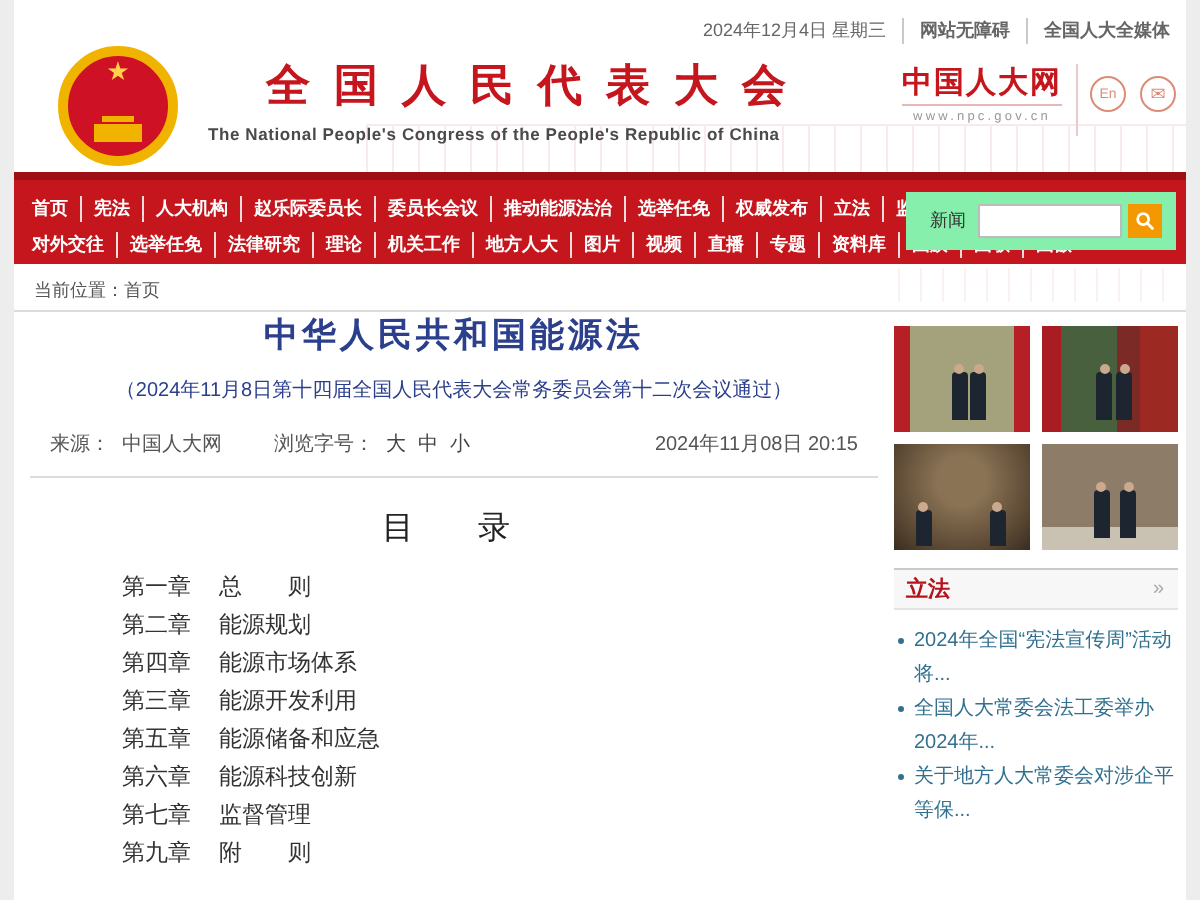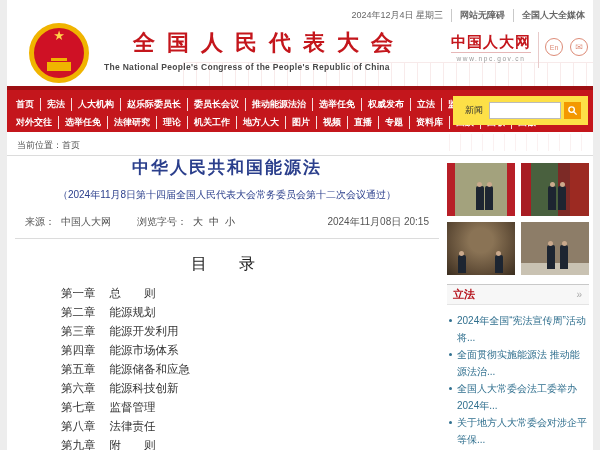--- a/index.html
+++ b/index.html
@@ -39,21 +39,21 @@
                justify-content:center; cursor:pointer; background:#fff; }
   .btn-en { right:30px; }
   .btn-mail { right:5px; font-size:9px; }
 
   
   .nav { background:#c4161c; border-top:4px solid #9d0f13; height:46px; position:relative;
          padding:5px 0 0 9px; }
   .nav-row { display:flex; align-items:center; height:18px; }
   .nav-row a { color:#fff; font-size:9px; font-weight:bold; text-decoration:none; white-space:nowrap; cursor:pointer; }
   .nav-row a + a { border-left:1px solid rgba(255,255,255,.85); margin-left:6px; padding-left:6px; }
-  .searchbox { position:absolute; right:5px; top:6px; width:135px; height:29px; background:#fde047;
+  .searchbox { position:absolute; right:5px; top:6px; width:135px; height:29px; background:#86efac;
                display:flex; align-items:center; padding:0 4px; }
   .search-label { font-size:9px; color:#333; margin:0 6px 0 8px; }
   .search-input { width:72px; height:17px; border:1px solid #bbb; font-size:9px; padding:0 3px; outline:none; }
   .search-btn { width:17px; height:17px; background:#f39800; border:none; margin-left:3px;
                 display:flex; align-items:center; justify-content:center; cursor:pointer; }
 
   
   .breadcrumb { height:20px; font-size:9px; color:#555; padding:7px 0 16px 10px;
                 border-bottom:1px solid #dcdcdc; position:relative; }
   .breadcrumb .crumb-home { color:#555; cursor:pointer; text-decoration:none; }
@@ -201,42 +201,39 @@
 
           <li class="toc-item">
             <span class="toc-num">第一章</span><span>总　　则</span>
           </li>
 
           <li class="toc-item">
             <span class="toc-num">第二章</span><span>能源规划</span>
           </li>
 
           <li class="toc-item">
+            <span class="toc-num">第四章</span><span>能源市场体系</span>
+          </li>
+
+          <li class="toc-item">
             <span class="toc-num">第三章</span><span>能源开发利用</span>
           </li>
 
           <li class="toc-item">
-            <span class="toc-num">第四章</span><span>能源市场体系</span>
-          </li>
-
-          <li class="toc-item">
             <span class="toc-num">第五章</span><span>能源储备和应急</span>
           </li>
 
           <li class="toc-item">
             <span class="toc-num">第六章</span><span>能源科技创新</span>
           </li>
 
           <li class="toc-item">
             <span class="toc-num">第七章</span><span>监督管理</span>
           </li>
 
-          <li class="toc-item">
-            <span class="toc-num">第八章</span><span>法律责任</span>
-          </li>
 
           <li class="toc-item">
             <span class="toc-num">第九章</span><span>附　　则</span>
           </li>
         </ul>
     </div>
 
     <div class="sidebar">
       <div class="photo-grid">
         <div class="photo ph-0" aria-label="leaders-meeting-great-hall">
@@ -261,24 +258,20 @@
         <span class="section-title">立法</span>
         <a class="section-more">»</a>
       </div>
       <ul class="news-list">
 
           <li class="news-item">
             <span class="dot"></span>
             <span>2024年全国“宪法宣传周”活动将...</span>
           </li>
 
-          <li class="news-item">
-            <span class="dot"></span>
-            <span>全面贯彻实施能源法 推动能源法治...</span>
-          </li>
 
           <li class="news-item">
             <span class="dot"></span>
             <span>全国人大常委会法工委举办2024年...</span>
           </li>
 
           <li class="news-item">
             <span class="dot"></span>
             <span>关于地方人大常委会对涉企平等保...</span>
           </li>

